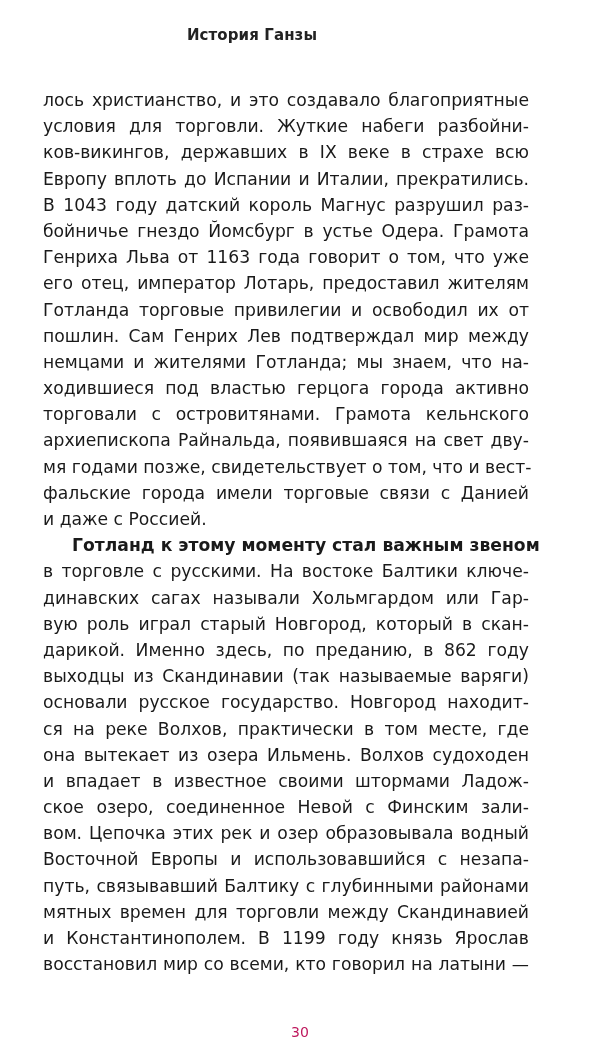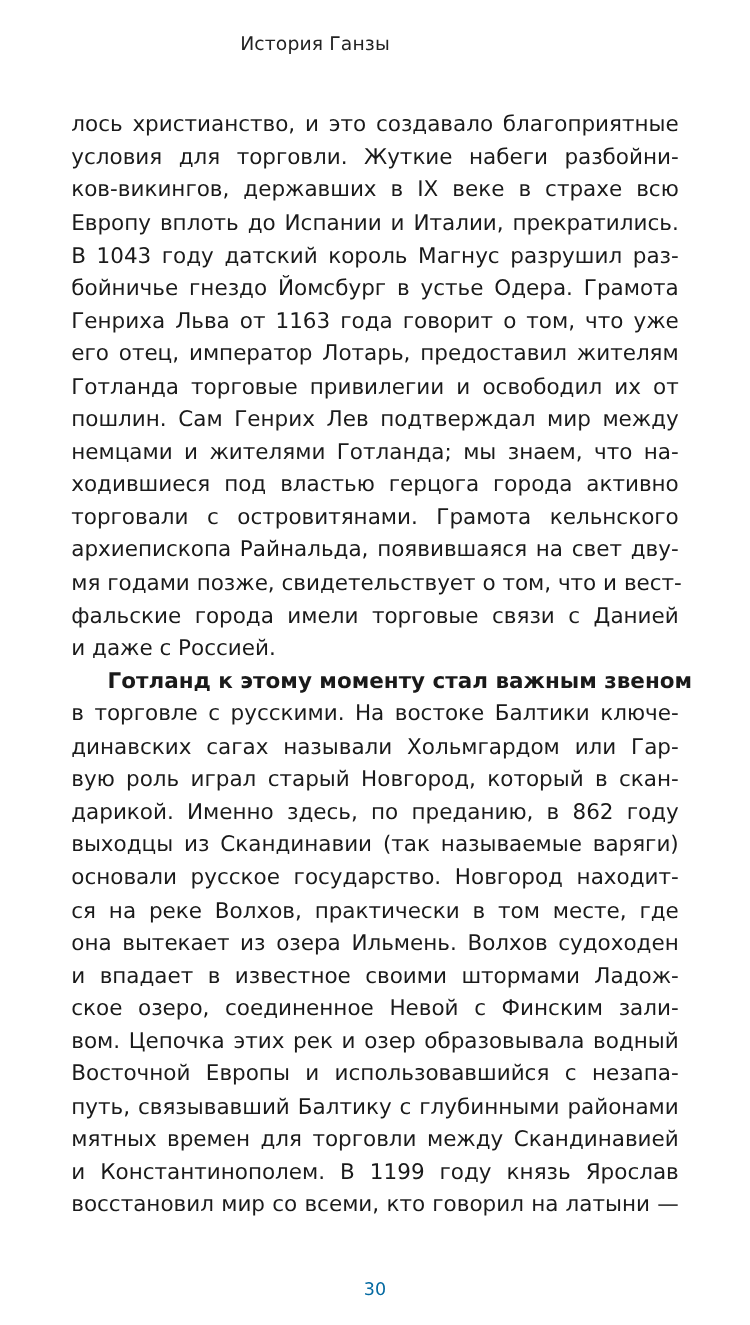--- a/index.html
+++ b/index.html
@@ -17,25 +17,26 @@
   }
   .running-head {
     position: absolute;
     top: 26px;
     left: 0;
     width: 504px;
     text-align: center;
     font-size: 15px;
     letter-spacing: 0.1px;
     color: #222;
+    font-weight: bold;
   }
   .text-block {
     position: absolute;
     top: 87px;
-    left: 57px;
+    left: 43px;
     width: 486px;
   }
   .line {
     display: block;
     height: 26.2px;
     line-height: 26.2px;
     font-size: 17.2px;
     white-space: nowrap;
     text-align: justify;
     text-align-last: justify;
@@ -47,21 +48,21 @@
     padding-left: 29px;
     font-weight: bold;
   }
   .page-number {
     position: absolute;
     top: 1024px;
     left: 0;
     width: 600px;
     text-align: center;
     font-size: 14px;
-    color: #0369a1;
+    color: #be185d;
   }
 </style>
 </head>
 <body>
 
 <div class="running-head">История Ганзы</div>
 
 <div class="text-block">
   <div>
     <span class="line">лось христианство, и это создавало благоприятные</span>

